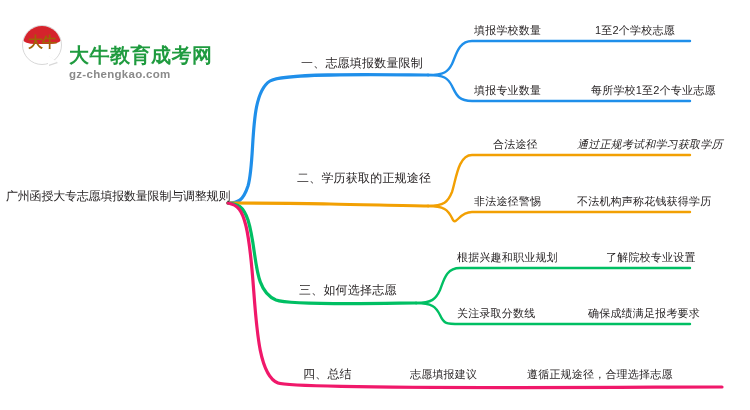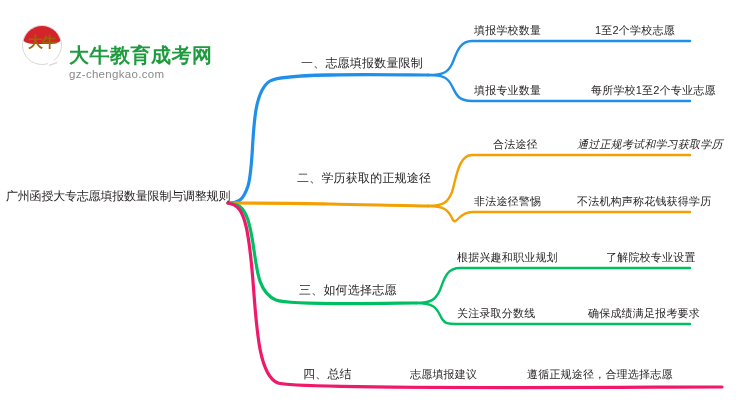--- a/index.html
+++ b/index.html
@@ -72,21 +72,21 @@
   #logo-text { line-height: 1.05; margin-top: 35px; }
   #logo-title {
     font-size: 20px;
     font-weight: bold;
     color: #1f9b3f;
     letter-spacing: 0.5px;
     white-space: nowrap;
   }
   #logo-sub {
     font-size: 11.5px;
-    font-weight: normal;
+    font-weight: bold;
     color: #8a8a8a;
     letter-spacing: 0.3px;
     white-space: nowrap;
     margin-top: 2px;
   }
 
   
   #mindmap-svg {
     position: absolute;
     left: 0; top: 0;

